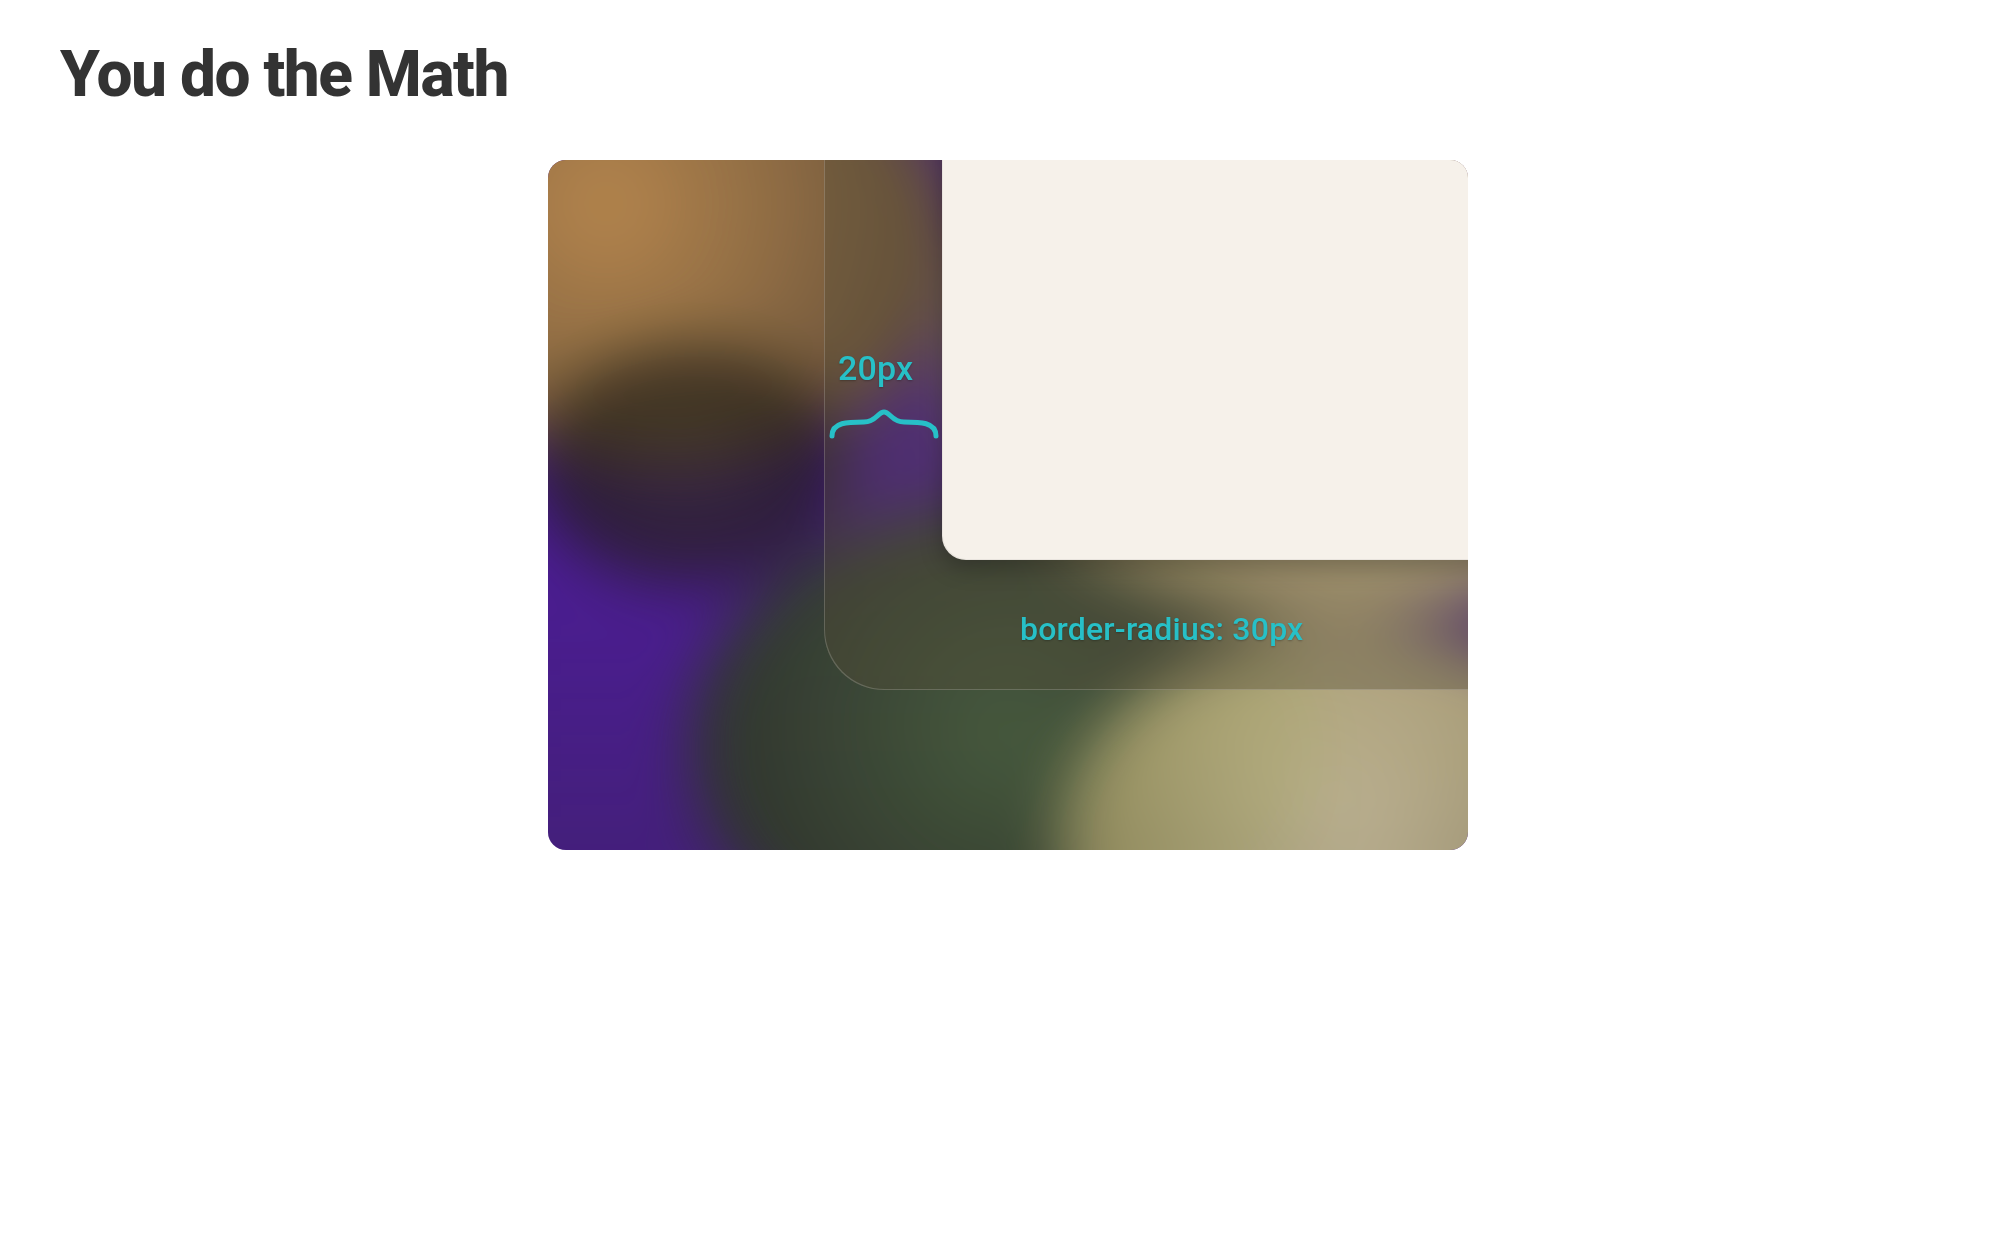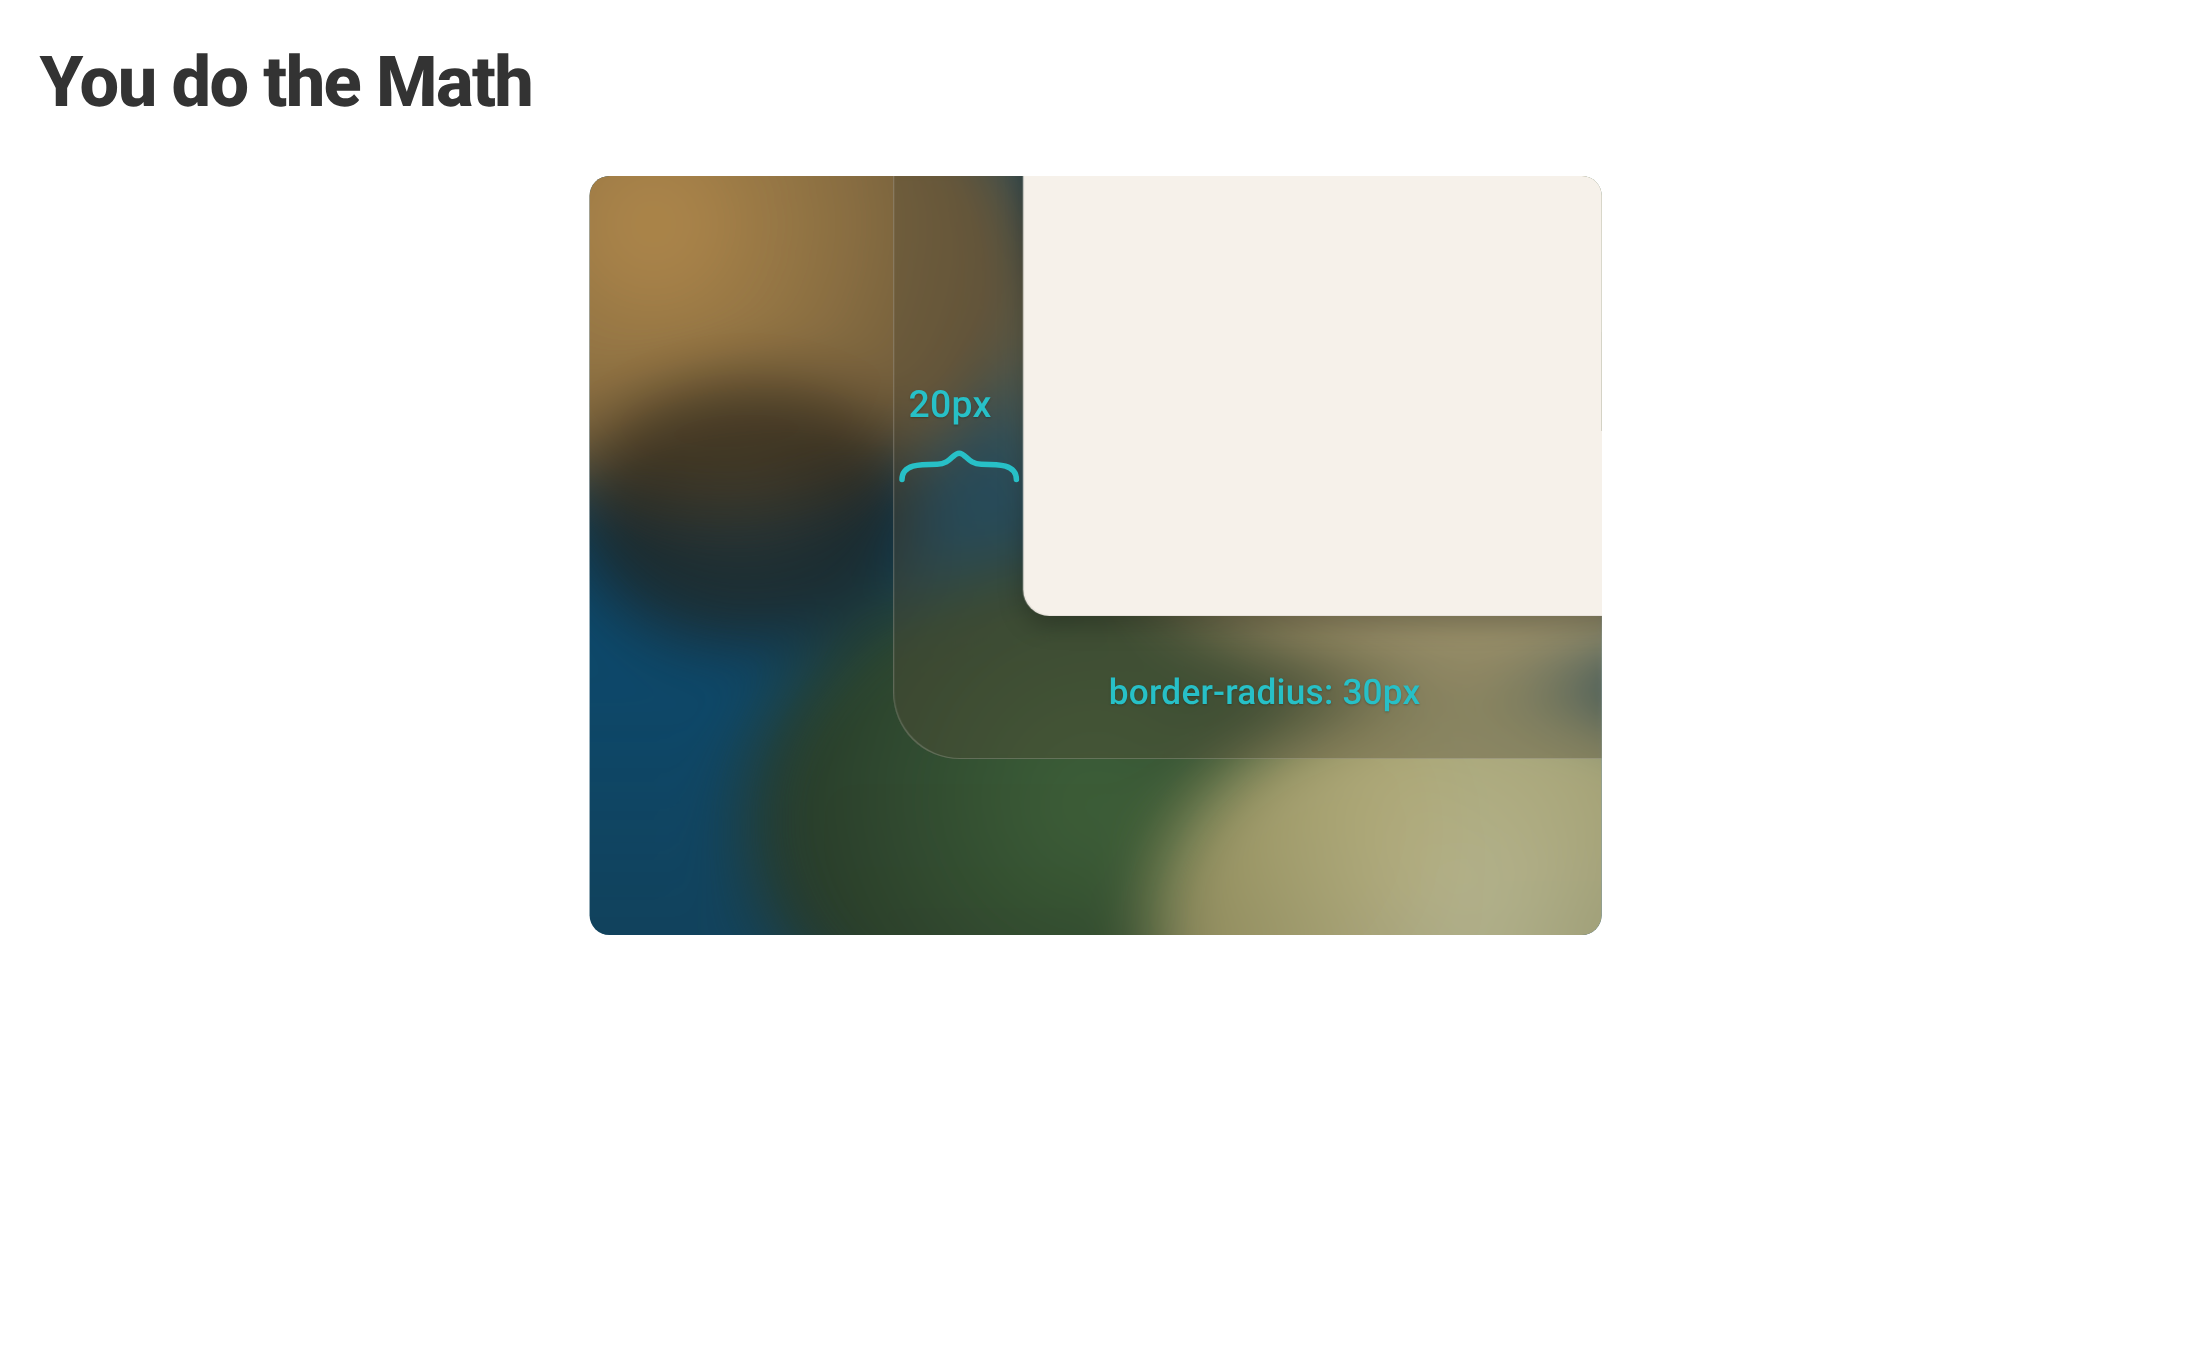--- a/index.html
+++ b/index.html
@@ -6,21 +6,21 @@
     margin: 0;
     padding: 0;
     background: #ffffff;
     font-family: -apple-system, BlinkMacSystemFont, "Segoe UI", Roboto, Helvetica, Arial, sans-serif;
     color: #3a3a3a;
   }
   .page {
     width: 2000px;
     min-height: 1237px;
     box-sizing: border-box;
-    padding: 40px 44px 60px 36px;
+    padding: 40px 44px 60px 60px;
   }
   h2.title {
     font-size: 64px;
     font-weight: 800;
     letter-spacing: -1.5px;
     color: #333333;
     margin: 0 0 50px 0;
     line-height: 1.1;
   }
   p.body {
@@ -38,21 +38,21 @@
     display: flex;
     justify-content: center;
     margin-top: 34px;
   }
   .figure {
     position: relative;
     width: 920px;
     height: 690px;
     border-radius: 18px;
     overflow: hidden;
-    background: #0c4a6e; 
+    background: #4c1d95; 
   }
 
   
   .bg {
     position: absolute;
     inset: 0;
     filter: blur(26px) saturate(1.15);
     transform: scale(1.15);
   }
   .bg .blob {

